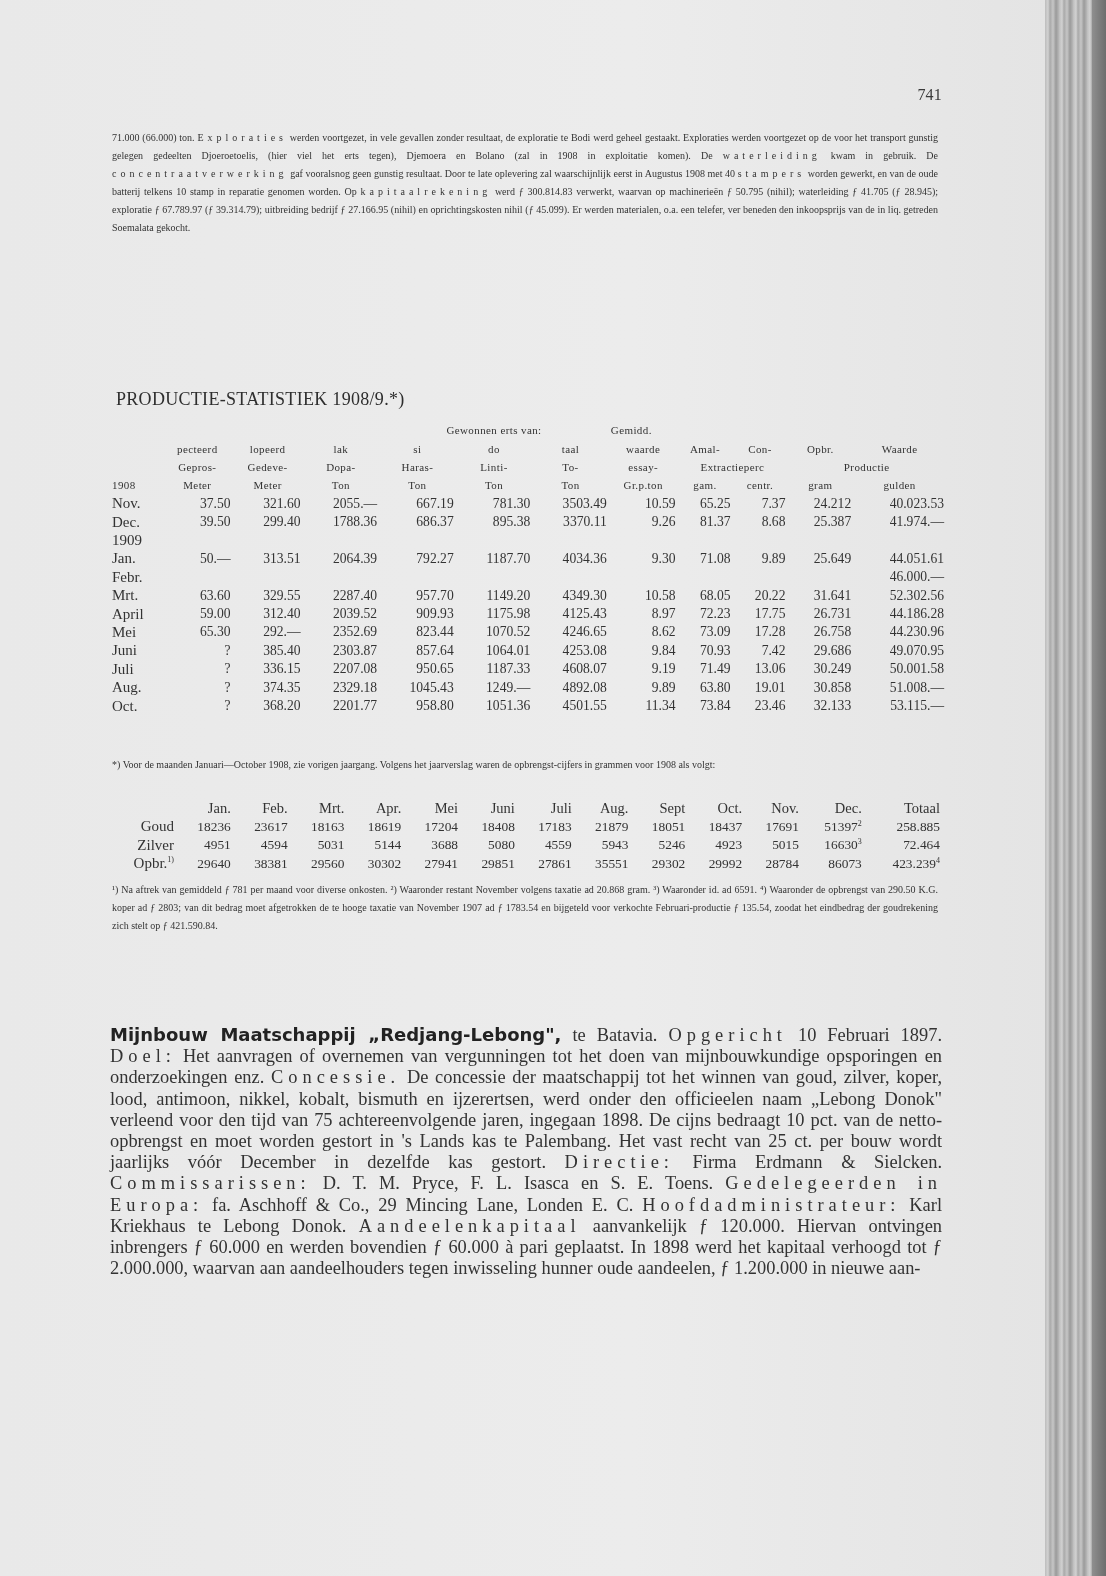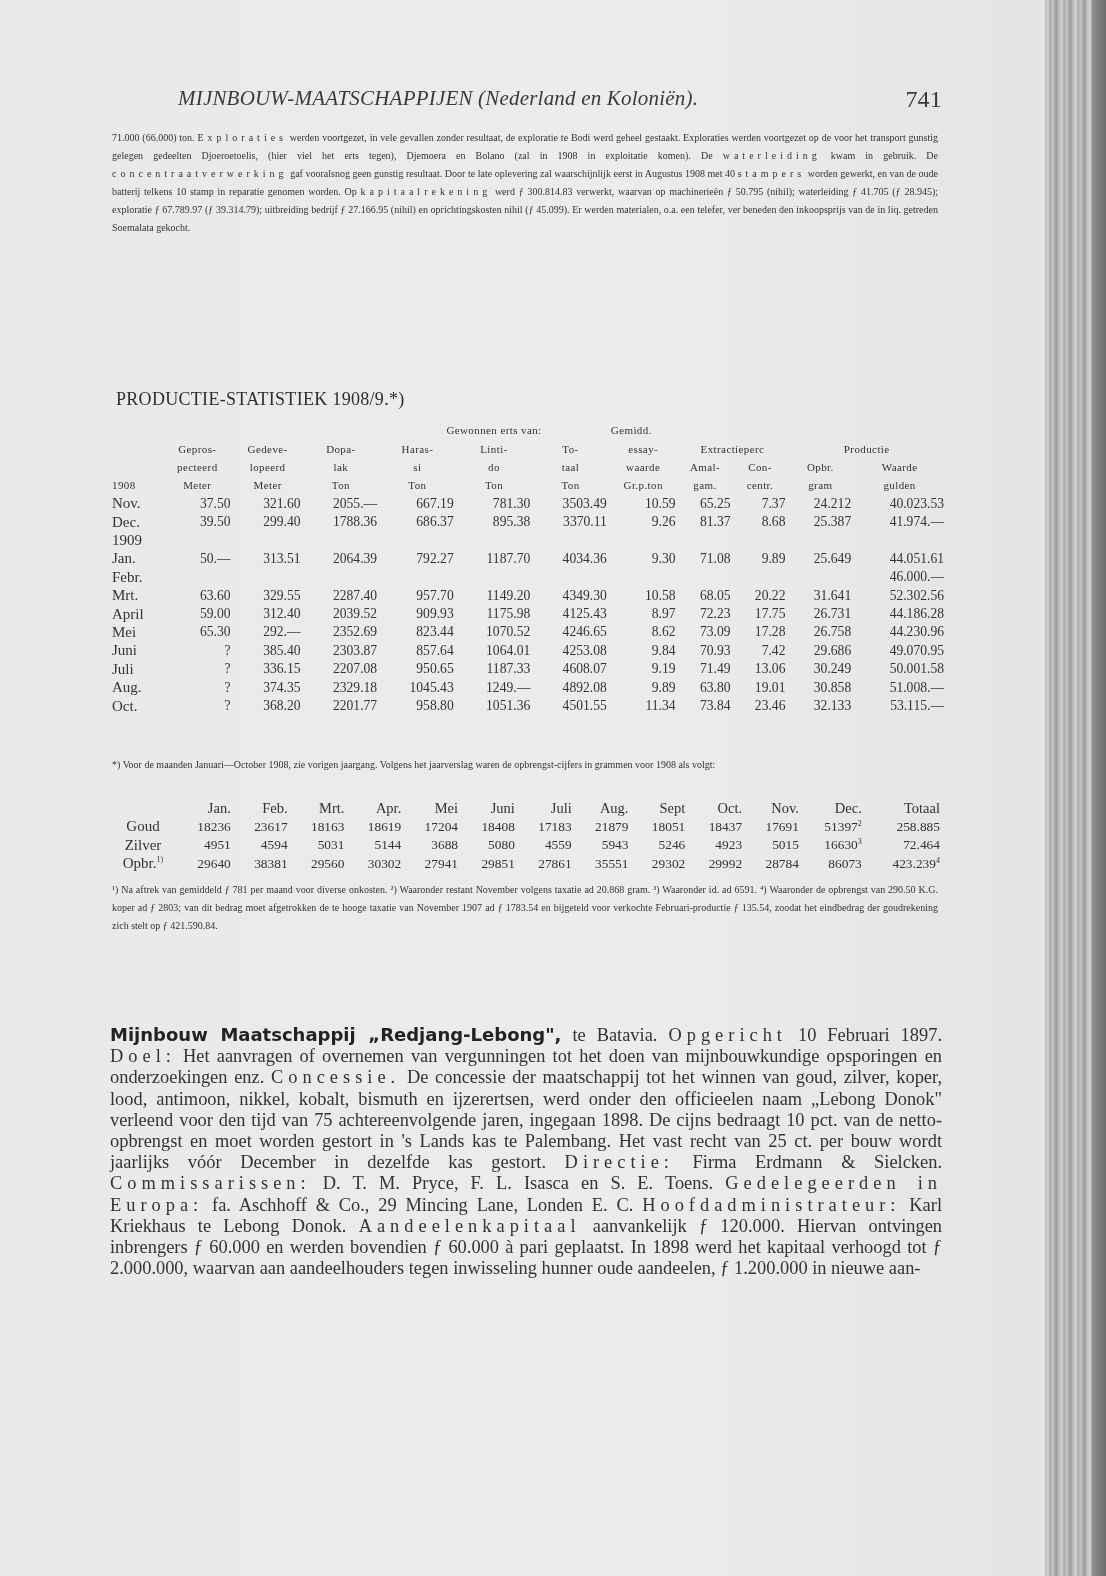--- a/index.html
+++ b/index.html
@@ -20,21 +20,21 @@
   .spine:after {
     content:""; position:absolute; right:0; top:0; width:14px; height:100%;
     background:linear-gradient(90deg,#8f8f8f,#6d6d6d);
   }
   .running-head {
     position:absolute; left:178px; top:86px; width:764px; height:30px;
     font-family:"Liberation Serif", serif; font-style:italic; font-size:21px;
     color:#3a3a3a; letter-spacing:0.2px;
   }
   .running-head .page-no {
-    position:absolute; right:0; top:0; font-style:normal; font-size:24px;
+    position:absolute; right:0; top:0; font-style:normal; font-size:16px;
   }
   .small {
     position:absolute; left:112px; width:826px;
     font-family:"Liberation Serif", serif; font-size:10px; line-height:18.1px;
     text-align:justify; color:#333;
   }
   .spaced { letter-spacing:4px; }
   .p1 { top:129px; }
   .tbl-title {
     position:absolute; left:116px; top:389px; width:826px; text-align:left;
@@ -48,21 +48,21 @@
   table.prod td { padding:0 2px; height:18.4px; text-align:right; white-space:nowrap; }
   table.prod td.m { text-align:left; width:48px; font-size:15px; }
   table.prod tr.h td { text-align:center; font-size:11px; letter-spacing:0.4px; }
   .note1 { top:756px; }
   table.gram {
     position:absolute; left:110px; top:799px; width:832px;
     border-collapse:collapse; font-family:"Liberation Serif", serif;
     font-size:13.4px; color:#333;
   }
   table.gram td { padding:0 2px; height:18.5px; text-align:right; white-space:nowrap; }
-  table.gram td.l { text-align:center; font-size:15px; width:62px; }
+  table.gram td.l { text-align:right; font-size:15px; width:62px; }
   table.gram tr.h td { font-size:14.5px; }
   sup { font-size:8px; vertical-align:super; line-height:0; }
   .note2 { top:881px; }
   .large {
     position:absolute; left:110px; width:832px;
     font-family:"Liberation Serif", serif; font-size:18.4px; line-height:21.2px;
     text-align:justify; color:#333;
   }
   .large .lp { margin:0; }
   .company { top:1024px; }
@@ -71,61 +71,60 @@
     font-size:18px; color:#222;
   }
   .spaced-l { letter-spacing:5px; }
 </style>
 </head>
 <body>
 
 <div class="page">
 
   <div class="running-head">
-    <span>MIJNBOUW-MAATSCHAPPIJEN (Nederland en Koloniën).</span>
     <span class="page-no">741</span>
   </div>
 
   <div class="small p1"><span>71.000 (66.000) ton. </span><span class="spaced">Exploraties</span><span> werden voortgezet, in vele gevallen zonder resultaat, de exploratie te Bodi werd geheel gestaakt. Exploraties werden voortgezet op de voor het transport gunstig gelegen gedeelten Djoeroetoelis, (hier viel het erts tegen), Djemoera en Bolano (zal in 1908 in exploitatie komen). De </span><span class="spaced">waterleiding</span><span> kwam in gebruik. De </span><span class="spaced">concentraatverwerking</span><span> gaf vooralsnog geen gunstig resultaat. Door te late oplevering zal waarschijnlijk eerst in Augustus 1908 met 40 </span><span class="spaced">stampers</span><span> worden gewerkt, en van de oude batterij telkens 10 stamp in reparatie genomen worden. Op </span><span class="spaced">kapitaalrekening</span><span> werd ƒ 300.814.83 verwerkt, waarvan op machinerieën ƒ 50.795 (nihil); waterleiding ƒ 41.705 (ƒ 28.945); exploratie ƒ 67.789.97 (ƒ 39.314.79); uitbreiding bedrijf ƒ 27.166.95 (nihil) en oprichtingskosten nihil (ƒ 45.099). Er werden materialen, o.a. een telefer, ver beneden den inkoopsprijs van de in liq. getreden Soemalata gekocht.</span></div>
 
   <div class="tbl-title">PRODUCTIE-STATISTIEK 1908/9.*)</div>
 
   <table class="prod">
     <tbody>
         <tr class="h">
       <td colspan="4"></td>
       <td colspan="3" style="text-align:center">Gewonnen erts van:</td>
       <td colspan="2" style="text-align:left">Gemidd.</td>
       <td colspan="3"></td>
-    </tr>
-    <tr class="h">
-      <td class="m"></td>
-      <td>Gepros-</td>
-      <td>Gedeve-</td>
-      <td>Dopa-</td>
-      <td>Haras-</td>
-      <td>Linti-</td>
-      <td>To-</td>
-      <td>essay-</td>
-      <td colspan="2">Extractieperc</td>
-      <td colspan="2">Productie</td>
     </tr>
     <tr class="h">
       <td class="m"></td>
       <td>pecteerd</td>
       <td>lopeerd</td>
       <td>lak</td>
       <td>si</td>
       <td>do</td>
       <td>taal</td>
       <td>waarde</td>
       <td>Amal-</td>
       <td>Con-</td>
       <td>Opbr.</td>
       <td>Waarde</td>
+    </tr>
+    <tr class="h">
+      <td class="m"></td>
+      <td>Gepros-</td>
+      <td>Gedeve-</td>
+      <td>Dopa-</td>
+      <td>Haras-</td>
+      <td>Linti-</td>
+      <td>To-</td>
+      <td>essay-</td>
+      <td colspan="2">Extractieperc</td>
+      <td colspan="2">Productie</td>
     </tr>
     <tr class="h">
       <td class="m" style="text-align:left">1908</td>
       <td>Meter</td>
       <td>Meter</td>
       <td>Ton</td>
       <td>Ton</td>
       <td>Ton</td>
       <td>Ton</td>
       <td>Gr.p.ton</td>

